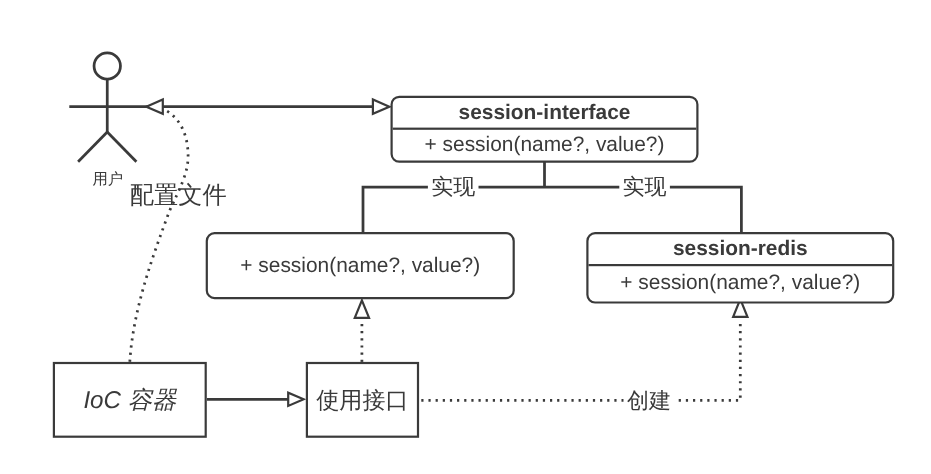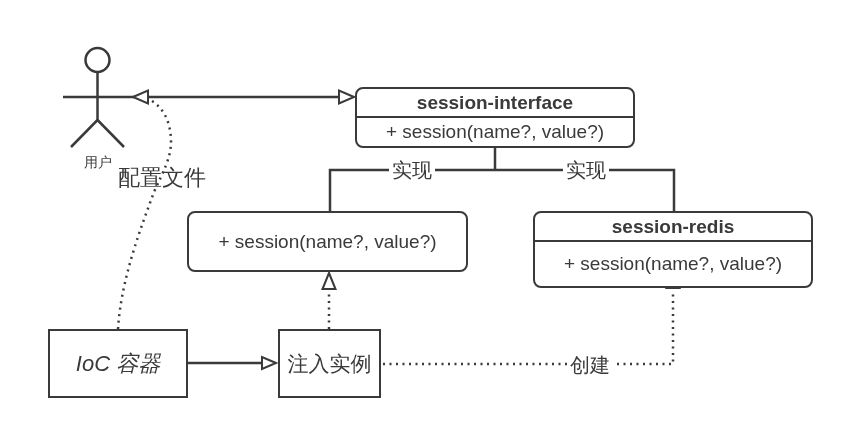--- a/index.html
+++ b/index.html
@@ -118,31 +118,31 @@
 
   <div class="abs clsbox" style="left:355px; top:67px; width:280px; height:61px;margin-top:20px;">
     <div class="title">session-interface</div>
     <div class="method">+ session(name?, value?)</div>
   </div>
 
   <div class="abs clsbox" style="left:187px; top:211px; width:281px; height:61px;">
     <div class="method">+ session(name?, value?)</div>
   </div>
 
-  <div class="abs clsbox" style="left:533px; top:211px; width:280px; height:77px;">
+  <div class="abs clsbox" style="left:533px; top:211px; width:280px; height:65px;">
     <div class="title">session-redis</div>
     <div class="method">+ session(name?, value?)</div>
   </div>
 
   <div class="abs rectbox" style="left:48px; top:329px; width:140px; height:69px;font-style:italic;">
     <span>IoC 容器</span>
   </div>
 
   <div class="abs rectbox" style="left:278px; top:329px; width:103px; height:69px; font-size:21px;">
-    <span>注入实例</span>
+    <span>使用接口</span>
   </div>
 
   <div class="abs edge-label" style="left:98px; top:163px; font-size:14px;">用户</div>
 
 
   <div class="abs edge-label on-line" style="left:412px; top:170px;">实现</div>
 
   <div class="abs edge-label on-line" style="left:586px; top:170px;">实现</div>
 
   <div class="abs edge-label" style="left:162px; top:178px; font-size:22px; z-index:3;">配置文件</div>

